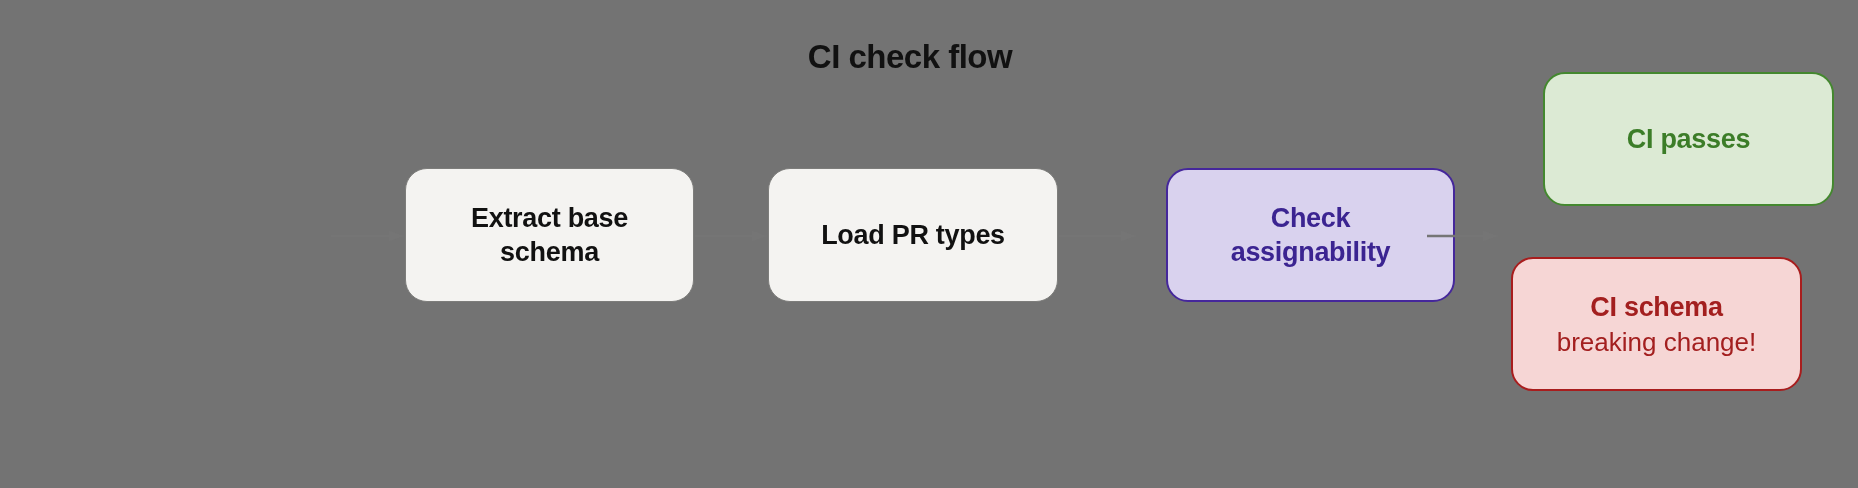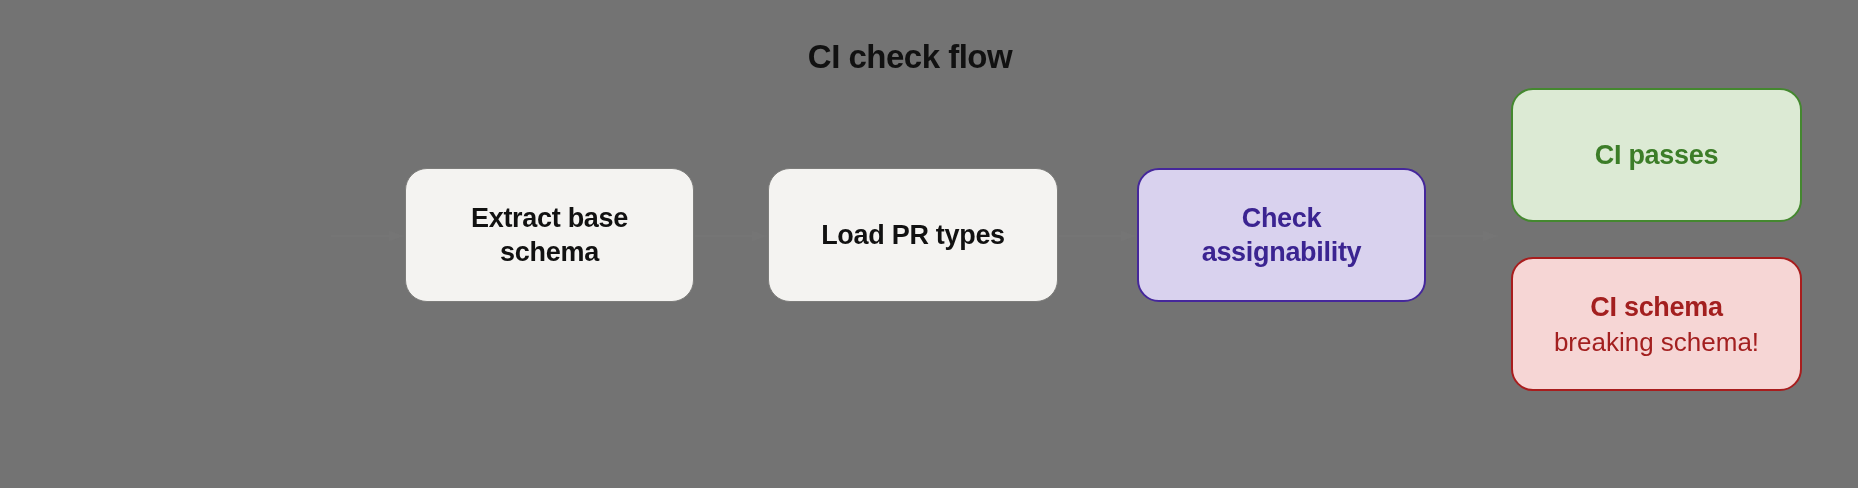--- a/index.html
+++ b/index.html
@@ -61,32 +61,34 @@
   .node .label {
     font-size: 27px;
     font-weight: 700;
     line-height: 34px;
     color: var(--node-text);
     letter-spacing: -0.3px;
   }
   .node.active {
     background: var(--active-fill);
     border: 2px solid var(--active-border);
+    margin-left: 29px;
   }
   .node.active .label { color: var(--active-text); }
   .node.outcome {
     left: 1511px;
     width: 291px;
     border-width: 2px;
     border-style: solid;
   }
   .node.pass {
-    top: 88px;
+    top: 72px;
     background: var(--pass-fill);
     border-color: var(--pass-border);
+    margin-left: 32px;
   }
   .node.pass .label { color: var(--pass-text); }
   .node.pass .sublabel { color: var(--pass-text); }
   .node.fail {
     top: 257px;
     background: var(--fail-fill);
     border-color: var(--fail-border);
   }
   .node.fail .label { color: var(--fail-text); }
   .node.fail .sublabel { color: var(--fail-text); }
@@ -126,21 +128,21 @@
   <div class="node active" style="left:1137px; width:289px;">
     <div class="label">Check assignability</div>
   </div>
 
   <div class="node outcome pass">
     <div class="label">CI passes</div>
   </div>
 
   <div class="node outcome fail">
     <div class="label">CI schema</div>
-    <div class="sublabel">breaking schema!</div>
+    <div class="sublabel">breaking change!</div>
   </div>
 
   <svg class="arrows" width="1858" height="488" viewBox="0 0 1858 488">
     <defs>
       <marker id="arrowhead" markerUnits="userSpaceOnUse" markerWidth="18" markerHeight="14" refX="15" refY="5.5" orient="auto">
         <path d="M0,0 L15,5.5 L0,11 Z" fill="#757575"></path>
       </marker>
     </defs>
     <line x1="331" y1="236" x2="404" y2="236" marker-end="url(#arrowhead)"></line>
     <line x1="695" y1="236" x2="767" y2="236" marker-end="url(#arrowhead)"></line>

